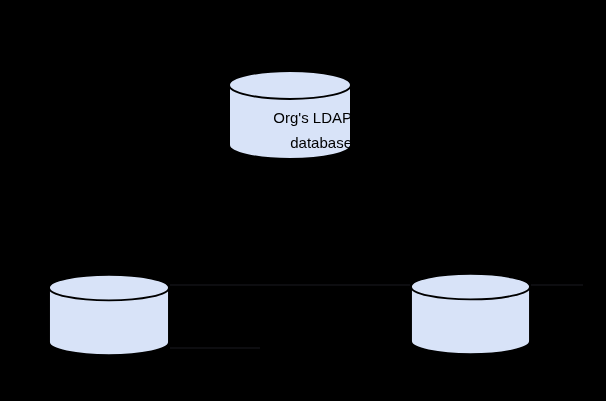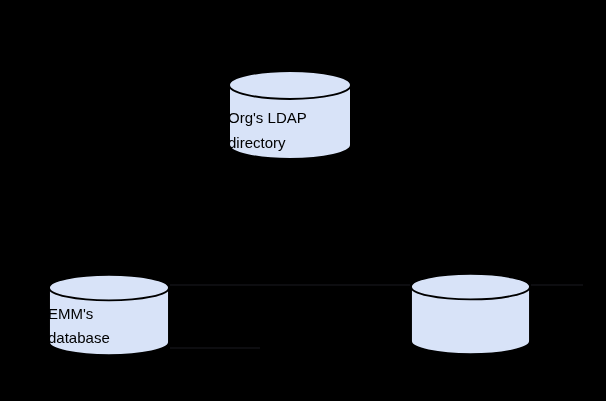--- a/index.html
+++ b/index.html
@@ -27,21 +27,21 @@
     display: block;
   }
   .cyl-body, .cyl-top {
     stroke: #000000;
     stroke-width: 2;
   }
   .cyl-label {
     position: absolute;
     left: 0;
     right: 0;
-    text-align: left;
+    text-align: right;
     color: #000000;
     font-size: 15px;
     z-index: 2;
   }
   .cyl-label span {
     display: block;
   }
   .connector {
     position: absolute;
     height: 2px;
@@ -58,33 +58,29 @@
   <div class="connector" style="left:531px; top:284px; width:52px;"></div>
   <div class="connector" style="left:170px; top:347px; width:90px;"></div>
 
   <div class="node" style="left:228px; top:70px; width:124px; height:90px;">
     <svg viewBox="0 0 124 90" preserveAspectRatio="none">
       <path class="cyl-body" d="M1,15 V75 A61,14 0 0 0 123,75 V15 Z" fill="#d8e3f8"></path>
       <ellipse class="cyl-top" cx="62" cy="15" rx="61" ry="14" fill="#d8e3f8"></ellipse>
     </svg>
     <div class="cyl-label" style="top:35px; line-height:25px;">
       <span>Org's LDAP</span>
-      <span>directory</span>
+      <span>database</span>
     </div>
   </div>
 
   <div class="node" style="left:48px; top:274px; width:122px; height:82px;">
     <svg viewBox="0 0 124 90" preserveAspectRatio="none">
       <path class="cyl-body" d="M1,15 V75 A61,14 0 0 0 123,75 V15 Z" fill="#d8e3f8"></path>
       <ellipse class="cyl-top" cx="62" cy="15" rx="61" ry="14" fill="#d8e3f8"></ellipse>
     </svg>
-    <div class="cyl-label" style="top:28px; line-height:24px;">
-      <span>EMM's</span>
-      <span>database</span>
-    </div>
   </div>
 
   <div class="node" style="left:410px; top:273px; width:121px; height:82px;">
     <svg viewBox="0 0 124 90" preserveAspectRatio="none">
       <path class="cyl-body" d="M1,15 V75 A61,14 0 0 0 123,75 V15 Z" fill="#d8e3f8"></path>
       <ellipse class="cyl-top" cx="62" cy="15" rx="61" ry="14" fill="#d8e3f8"></ellipse>
     </svg>
   </div>
 
 </div>

